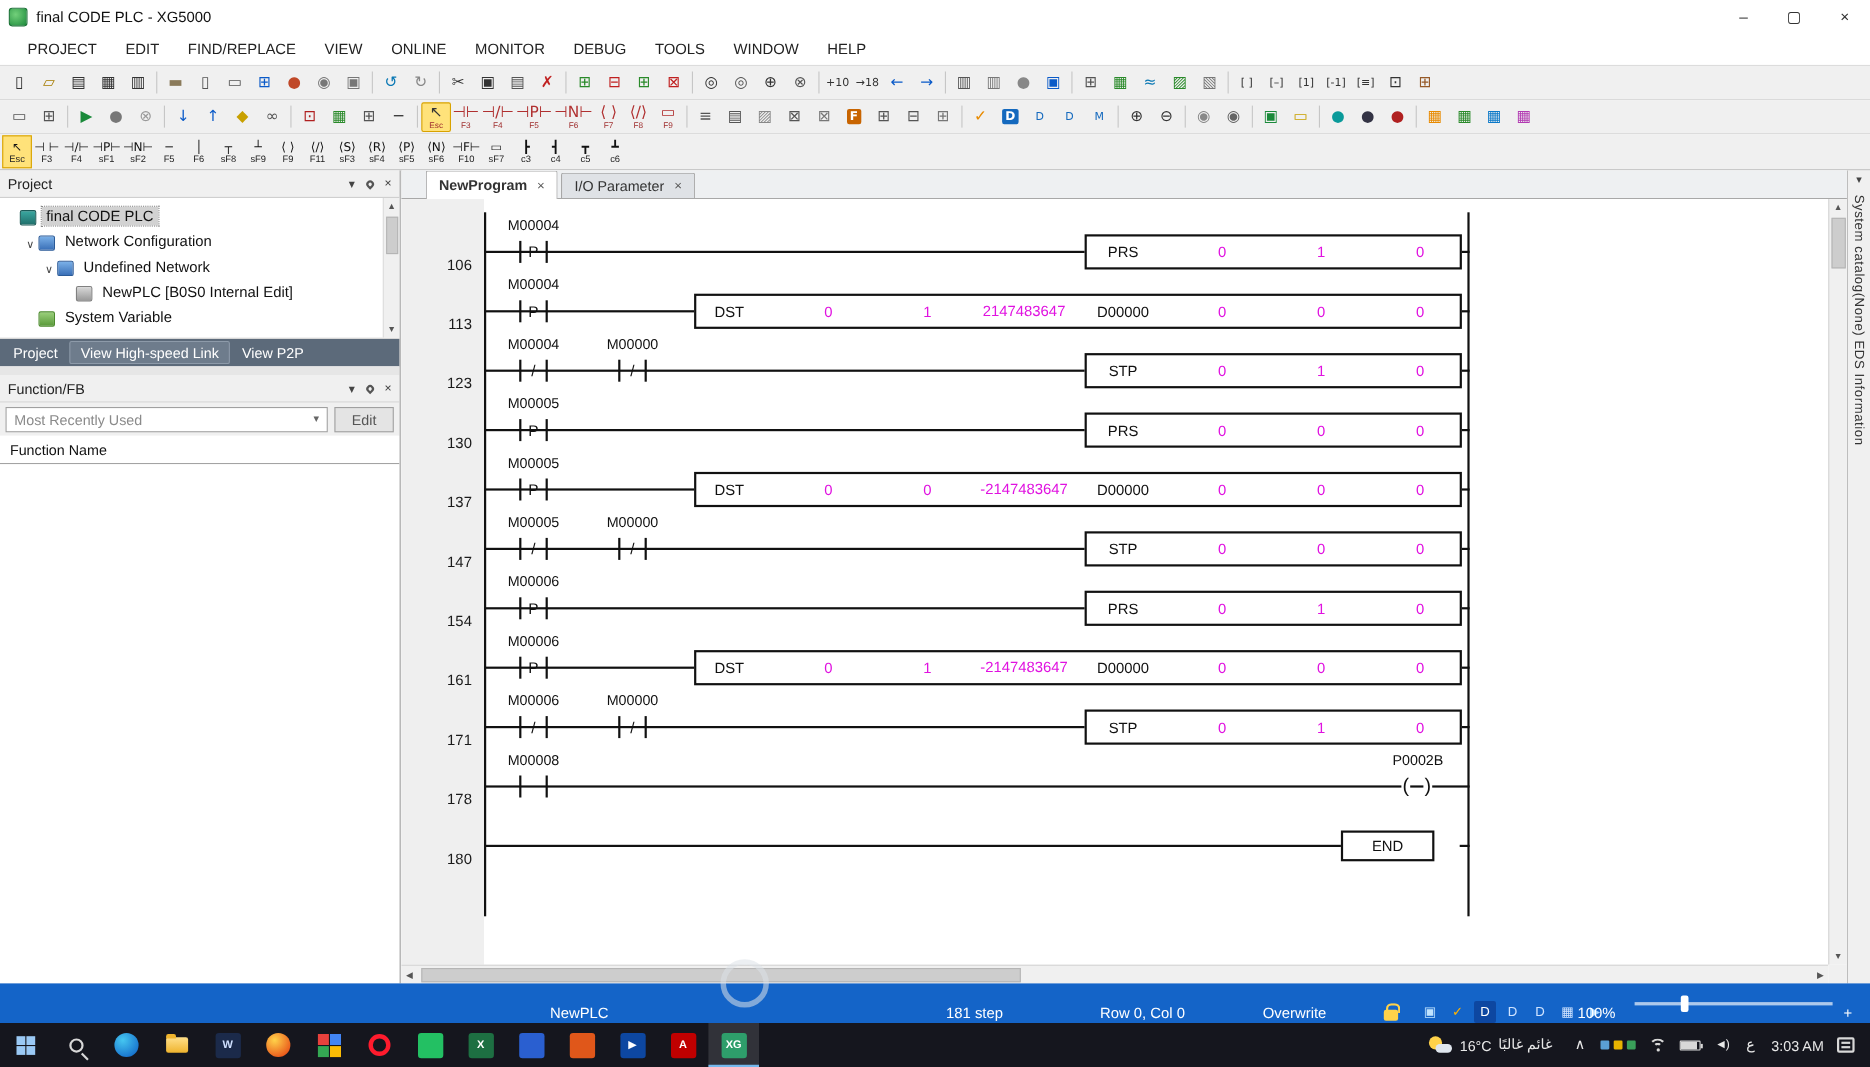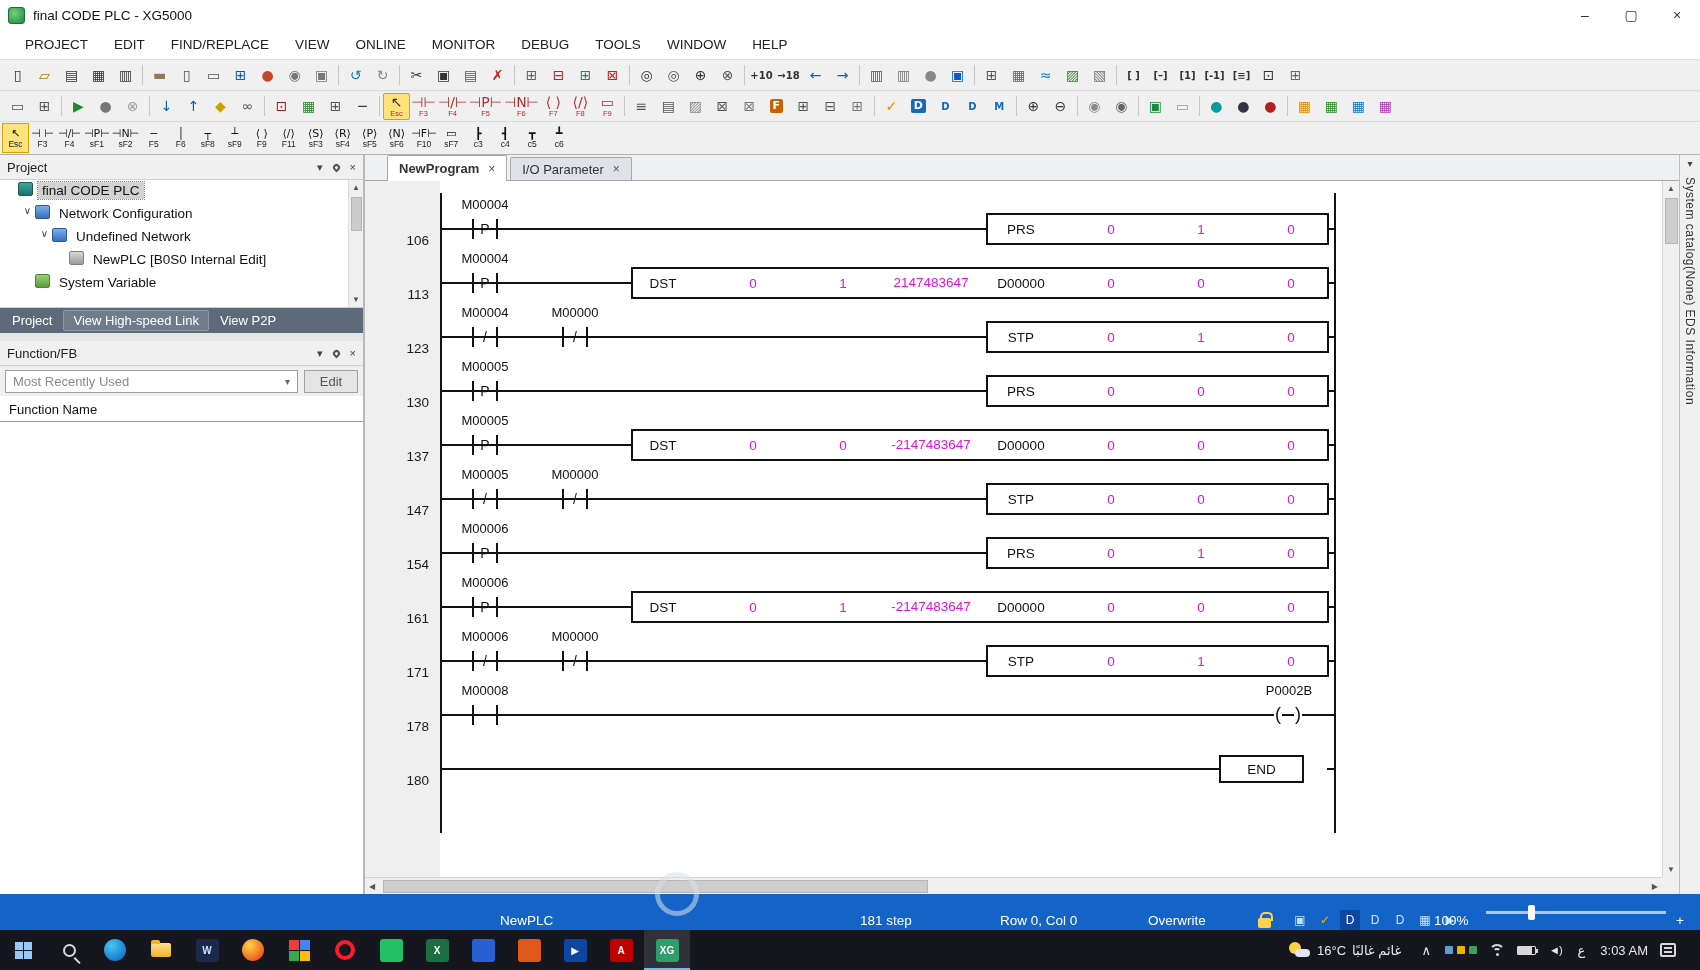--- a/index.html
+++ b/index.html
@@ -15,40 +15,40 @@
 
 
 .menubar{height:30px;background:#fff;border-bottom:1px solid #dcdcdc;display:flex;align-items:center;padding-left:12px;flex:none}
 .menu-item{padding:0 13px;font-size:13.5px;color:#222;height:100%;display:flex;align-items:center}
 
 
 .toolbar{height:31px;background:#f0f0f0;border-bottom:1px solid #dadada;display:flex;align-items:center;padding-left:4px;overflow:hidden;flex:none}
 .tb-icon{min-width:27px;height:27px;display:flex;flex-direction:column;align-items:center;justify-content:center;border:1px solid transparent;border-radius:2px}
 .tb-icon.hl{background:#ffe27a;border:1px solid #d8a200}
 .tb-glyph{font-size:14px;line-height:15px;font-family:"DejaVu Sans",sans-serif;white-space:nowrap}
-.tb-glyph.txt{font-size:10px;font-weight:bold;line-height:13px}
+.tb-glyph.txt{font-size:10px;font-weight:normal;line-height:13px}
 .tb-glyph.boxed{padding:0 3px;border-radius:2px;font-size:11px;line-height:14px;font-weight:bold}
 .tb-key{font-size:7.5px;color:#a03030;line-height:8px}
 .tb-sep{width:1px;height:20px;background:#c6c6c6;margin:0 3px;flex:none}
 
 
 .ladder-toolbar{height:33px;background:#f0f0f0;border-bottom:1px solid #b0b0b0;display:flex;align-items:center;padding-left:2px;flex:none}
 .lt-item{min-width:27px;height:30px;display:flex;flex-direction:column;align-items:center;justify-content:center;border:1px solid transparent}
 .lt-item.sel{background:#ffe27a;border:1px solid #d8a200}
 .lt-sym{font-size:11px;line-height:13px;font-family:"DejaVu Sans",sans-serif;color:#111;white-space:nowrap}
 .lt-key{font-size:8.5px;color:#222;line-height:9px}
 
 
 .workspace{flex:1;display:flex;min-height:0;background:#e8e8e8}
 .left-col{width:365px;display:flex;flex-direction:column;background:#f0f0f0;border-right:2px solid #b8b8b8;flex:none}
 .panel-header{height:25px;background:#f0f0f0;border-bottom:1px solid #cfcfcf;display:flex;align-items:center;padding:0 7px;font-size:13px;color:#222;flex:none}
 .ph-icons{margin-left:auto;display:flex;gap:10px;color:#444;font-size:11px;align-items:center}
 .pin{width:7px;height:7px;border:2px solid #555;border-radius:50% 50% 50% 0;transform:rotate(-45deg)}
 .tree{height:128px;background:#fff;position:relative;overflow:hidden;border-bottom:1px solid #cfcfcf;flex:none;padding-top:2px}
-.tree-row{height:23px;display:flex;align-items:flex-start;font-size:13.5px;color:#111;white-space:nowrap}
+.tree-row{height:23px;display:flex;align-items:flex-end;font-size:13.5px;color:#111;white-space:nowrap}
 .expander{width:13px;font-size:10px;color:#444;text-align:center;flex:none}
 .ticon{width:15px;height:14px;margin:0 5px 0 1px;border-radius:2px;flex:none}
 .ticon.plc{background:linear-gradient(#3aa7a0,#20706c);border:1px solid #1a5a57}
 .ticon.network{background:linear-gradient(#7ab0e8,#3a70b8);border:1px solid #2a5a98}
 .ticon.cnet{background:linear-gradient(#d8d8d8,#9a9a9a);border:1px solid #808080}
 .ticon.sysvar{background:linear-gradient(#9ad07a,#5a9a3a);border:1px solid #4a8a2a}
 .tree-label{padding:1px 4px}
 .tree-label.selected{background:#d2d2d2;outline:1px dotted #888}
 .mini-scroll{position:absolute;right:0;top:0;bottom:0;width:15px;background:#f0f0f0;border-left:1px solid #ddd;display:flex;flex-direction:column;align-items:center;font-size:8px;color:#666}
 .mini-thumb{width:11px;height:34px;background:#cdcdcd;border:1px solid #b5b5b5;margin-top:2px}
@@ -119,21 +119,21 @@
 .w-start{display:grid;grid-template-columns:8px 8px;grid-template-rows:8px 8px;gap:1px}
 .w-start div{background:#9ac9f5}
 .w-search{width:13px;height:13px;border:2px solid #d8d8d8;border-radius:50%;position:relative}
 .w-search::after{content:"";position:absolute;left:10px;top:11px;width:8px;height:2px;background:#d8d8d8;transform:rotate(45deg);transform-origin:0 0}
 .app-circle{width:22px;height:22px;border-radius:50%}
 .app-ring{width:20px;height:20px;border-radius:50%;border:4px solid #ff1b2d}
 .w-folder{width:20px;height:14px;background:linear-gradient(#ffdf8a,#efb42e);border-radius:2px;position:relative}
 .w-folder::before{content:"";position:absolute;left:0;top:-3px;width:9px;height:4px;background:#efb42e;border-radius:2px 2px 0 0}
 .app-multi{display:grid;grid-template-columns:10px 10px;grid-template-rows:10px 10px;gap:1px}
 .app-sq{width:23px;height:23px;border-radius:3px;display:flex;align-items:center;justify-content:center;font-size:10px;font-weight:bold}
-.tb-right{margin-left:auto;display:flex;align-items:center;gap:12px;padding-right:24px}
+.tb-right{margin-left:auto;display:flex;align-items:center;gap:12px;padding-right:14px}
 .tb-weather{display:flex;align-items:center;gap:6px;font-size:13px;padding:0 6px}
 .wx-icon{position:relative;width:22px;height:16px;display:inline-block}
 .wx-sun{position:absolute;left:0;top:0;width:12px;height:12px;border-radius:50%;background:#ffd24a}
 .wx-cloud{position:absolute;left:6px;top:7px;width:15px;height:8px;border-radius:6px;background:#dfe6ee}
 .tb-tray-btn{display:flex;align-items:center;justify-content:center;font-size:13px;min-width:14px}
 .tray-minis{display:flex;gap:4px}
 .tray-minis span{width:8px;height:8px;border-radius:1px;display:inline-block}
 .wifi{position:relative;width:16px;height:13px;display:inline-block}
 .wifi i{position:absolute;border-radius:50%;border:2px solid transparent;border-top-color:#d8d8d8}
 .wifi i.a1{left:0;top:0;width:16px;height:16px}

